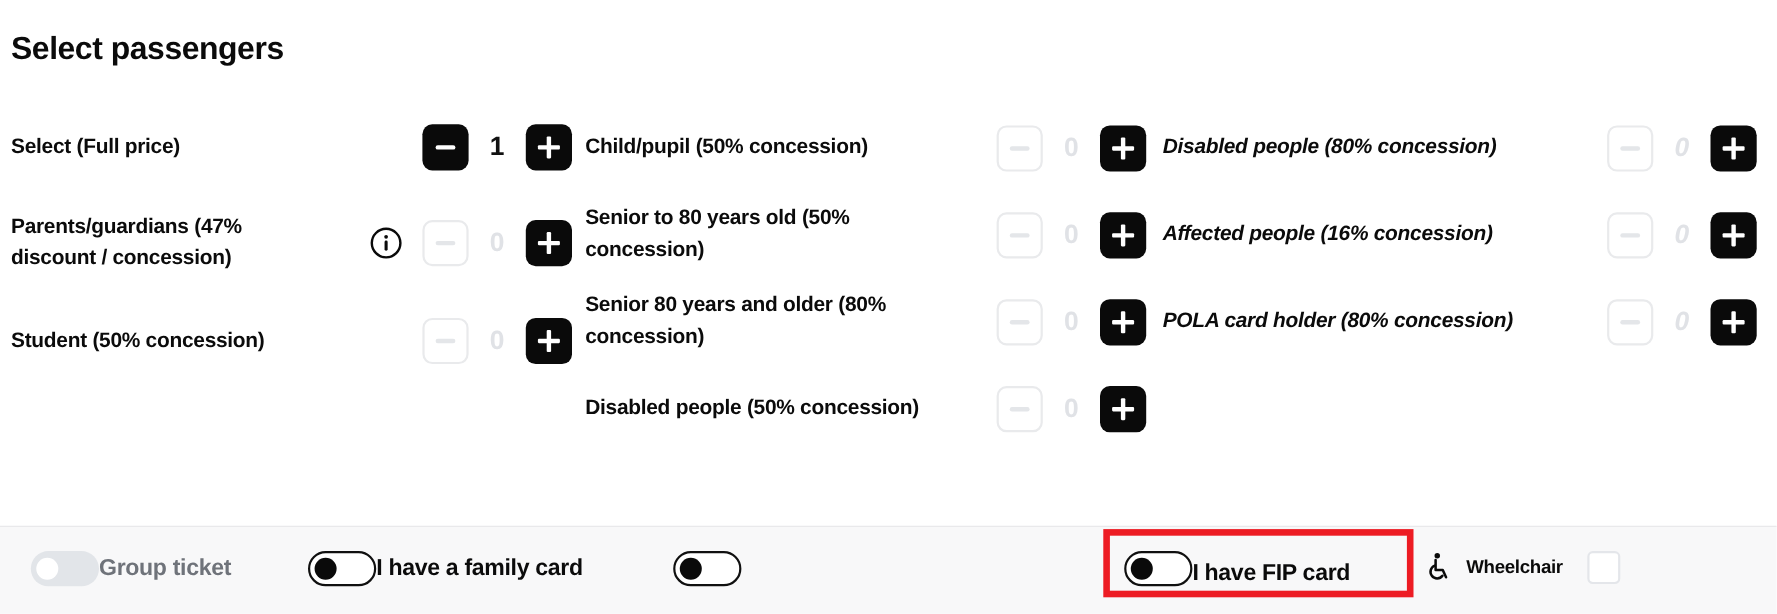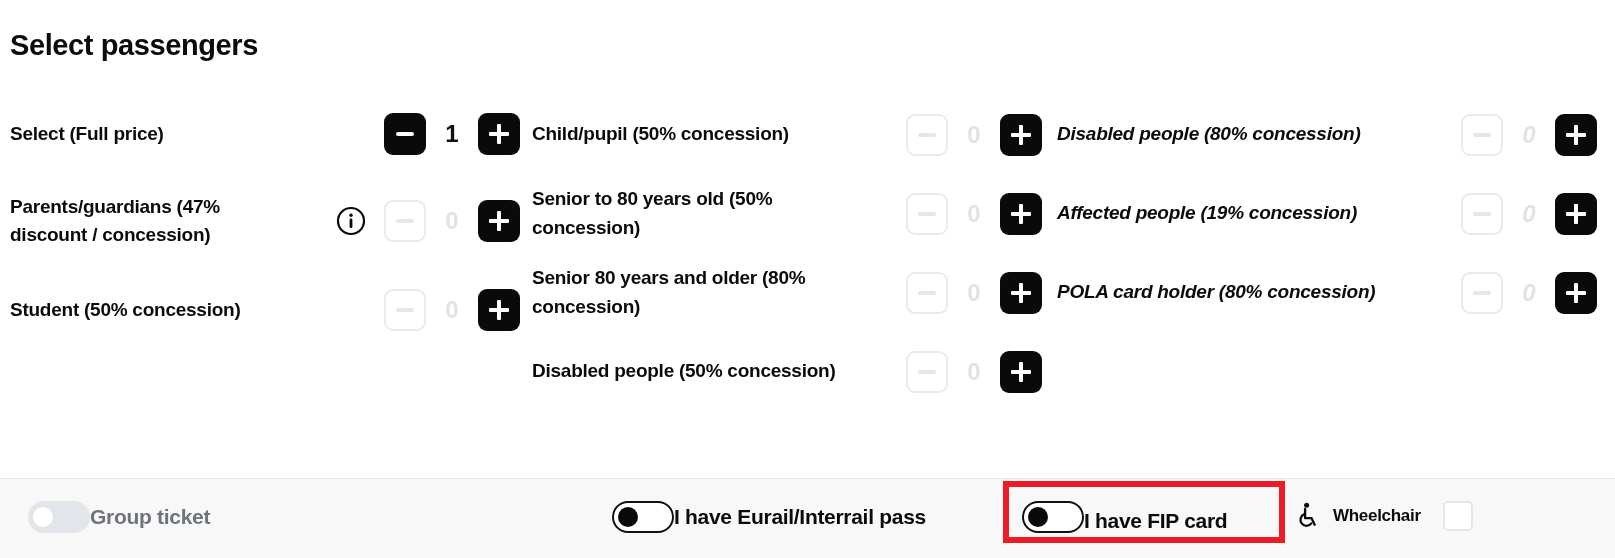--- a/index.html
+++ b/index.html
@@ -372,21 +372,21 @@
             <span class="glyph-h"></span>
           </button>
         <span class="step-count zero">0</span>
         <button class="step-btn">
             <span class="glyph-plus"></span>
           </button>
       </div>
     </div>
 
     <div class="prow">
-      <div class="prow-label">Affected people (19% concession)</div>
+      <div class="prow-label">Affected people (16% concession)</div>
       <div class="prow-controls">
         <button class="step-btn disabled">
             <span class="glyph-h"></span>
           </button>
         <span class="step-count zero">0</span>
         <button class="step-btn">
             <span class="glyph-plus"></span>
           </button>
       </div>
     </div>
@@ -409,26 +409,31 @@
 
 <div id="bottom-bar">
 
   <div class="opt" id="opt-group">
     <span class="toggle off-disabled">
         <span class="knob"></span>
       </span>
     <span class="opt-label muted">Group ticket</span>
   </div>
 
+  <div class="opt" id="opt-family">
+    <span class="toggle">
+        <span class="knob"></span>
+      </span>
+    <span class="opt-label">I have a family card</span>
+  </div>
 
   <div class="opt" id="opt-eurail">
     <span class="toggle">
         <span class="knob"></span>
       </span>
-    <span class="opt-label">I have Eurail/Interrail pass</span>
   </div>
 
   <div class="opt" id="opt-fip">
     <span class="toggle">
         <span class="knob"></span>
       </span>
     <span class="opt-label">I have FIP card</span>
   </div>
 
   <div id="wheelchair-group">

